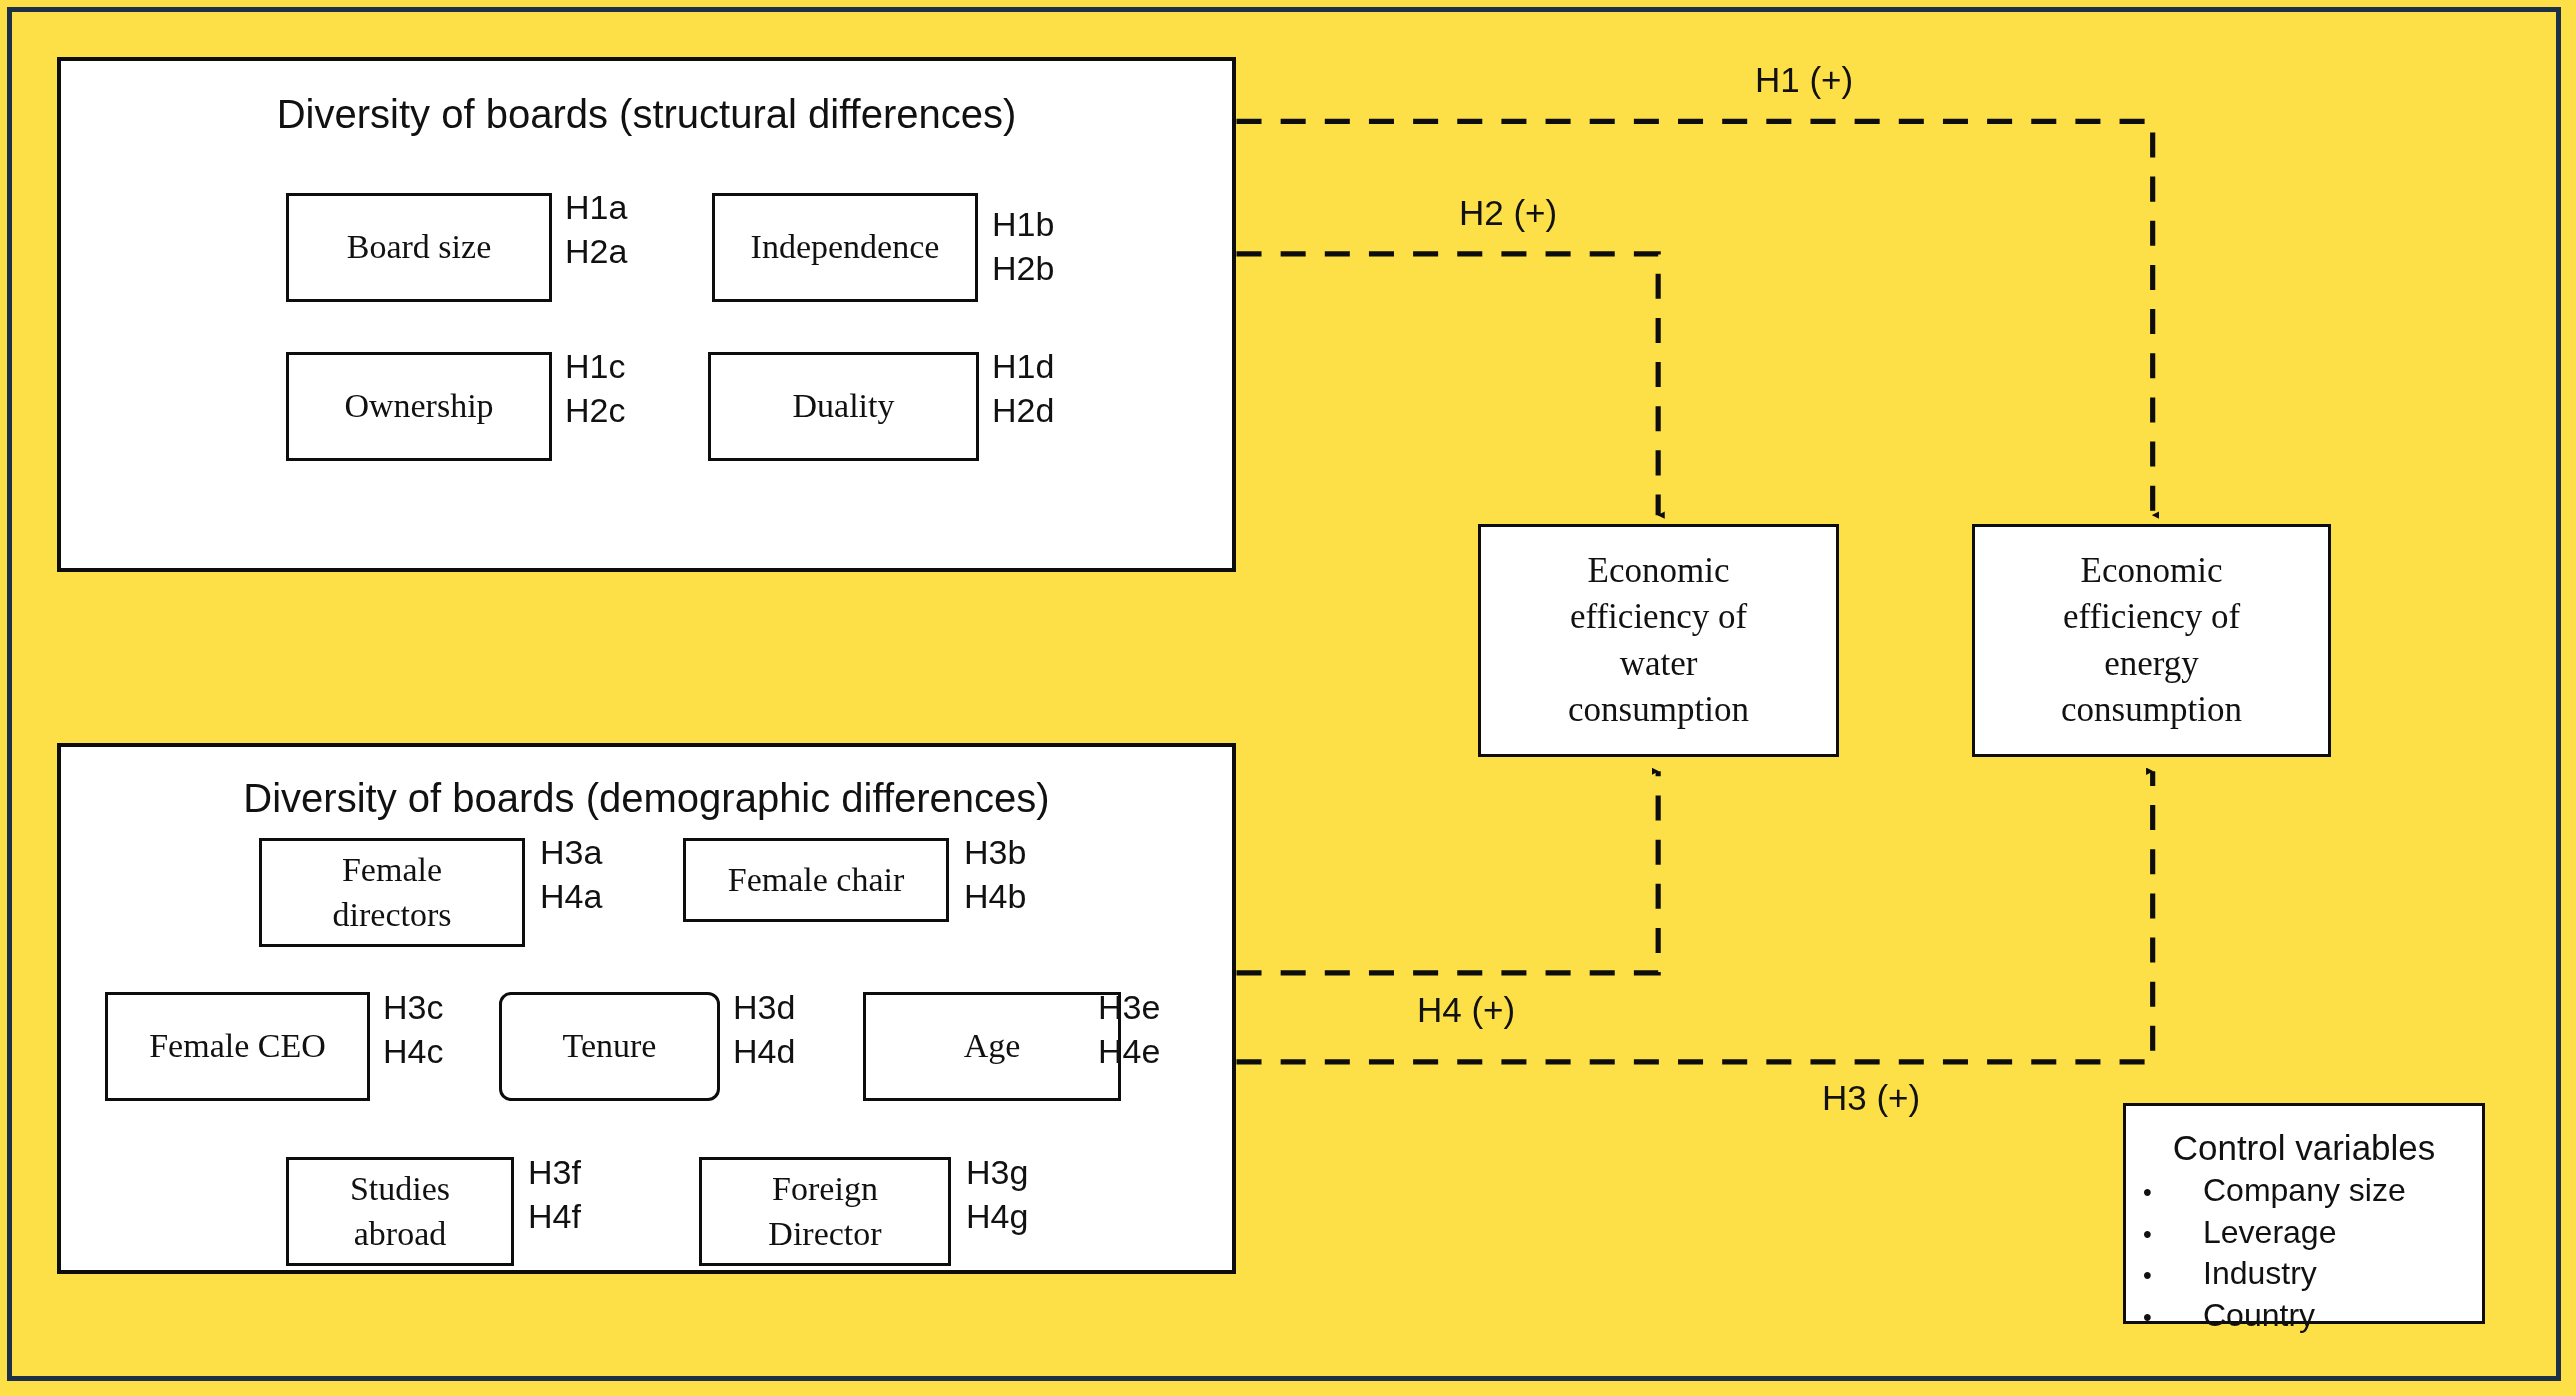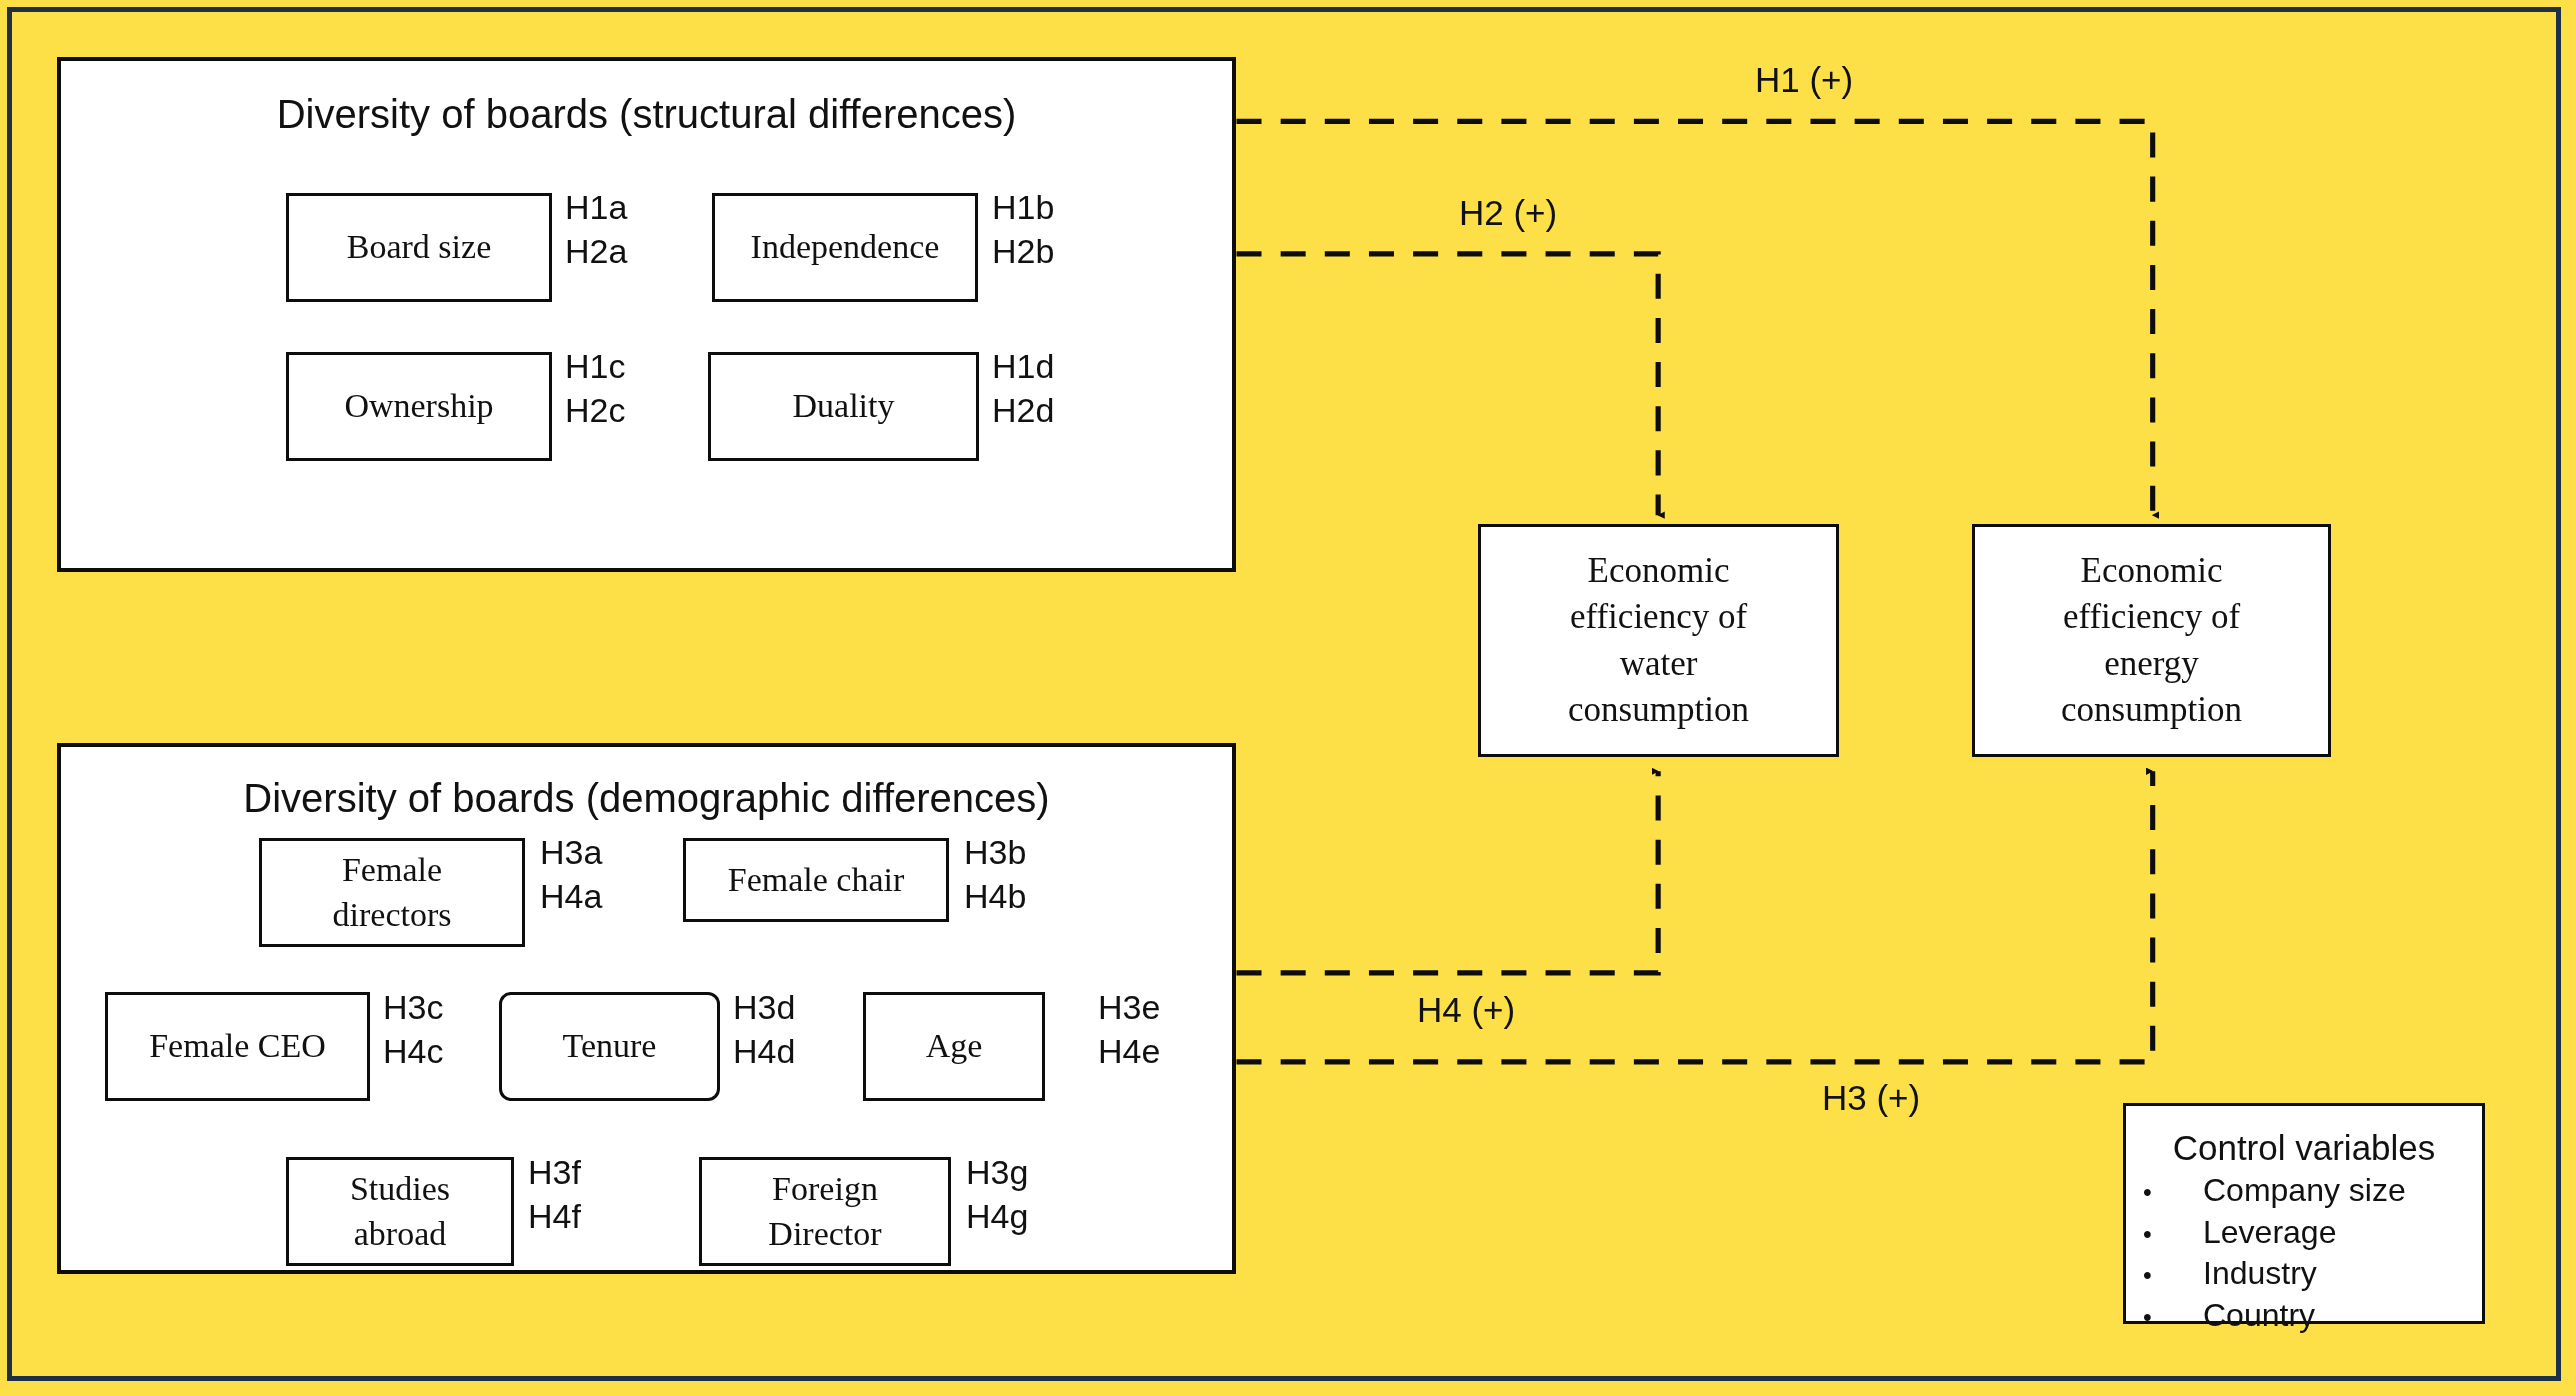--- a/index.html
+++ b/index.html
@@ -125,21 +125,21 @@
     <span>Board size</span>
   </div>
   <div class="hyp" style="left:565px;top:185px;">
     <div>H1a</div>
     <div>H2a</div>
   </div>
 
   <div class="box subbox" style="left:712px;top:193px;width:266px;height:109px;">
     <span>Independence</span>
   </div>
-  <div class="hyp" style="left:992px;top:185px;">
+  <div class="hyp" style="left:992px;top:202px;">
     <div>H1b</div>
     <div>H2b</div>
   </div>
 
   <div class="box subbox" style="left:286px;top:352px;width:266px;height:109px;">
     <span>Ownership</span>
   </div>
   <div class="hyp" style="left:565px;top:344px;">
     <div>H1c</div>
     <div>H2c</div>
@@ -183,21 +183,21 @@
   </div>
 
   <div class="box subbox" style="left:499px;top:992px;width:221px;height:109px;border-radius:12px;">
     <span>Tenure</span>
   </div>
   <div class="hyp" style="left:733px;top:985px;">
     <div>H3d</div>
     <div>H4d</div>
   </div>
 
-  <div class="box subbox" style="left:863px;top:992px;width:182px;height:109px;">
+  <div class="box subbox" style="left:863px;top:992px;width:258px;height:109px;">
     <span>Age</span>
   </div>
   <div class="hyp" style="left:1098px;top:985px;">
     <div>H3e</div>
     <div>H4e</div>
   </div>
 
   <div class="box subbox" style="left:286px;top:1157px;width:228px;height:109px;">
     <span style="white-space:pre-line;">Studies
 abroad</span>

